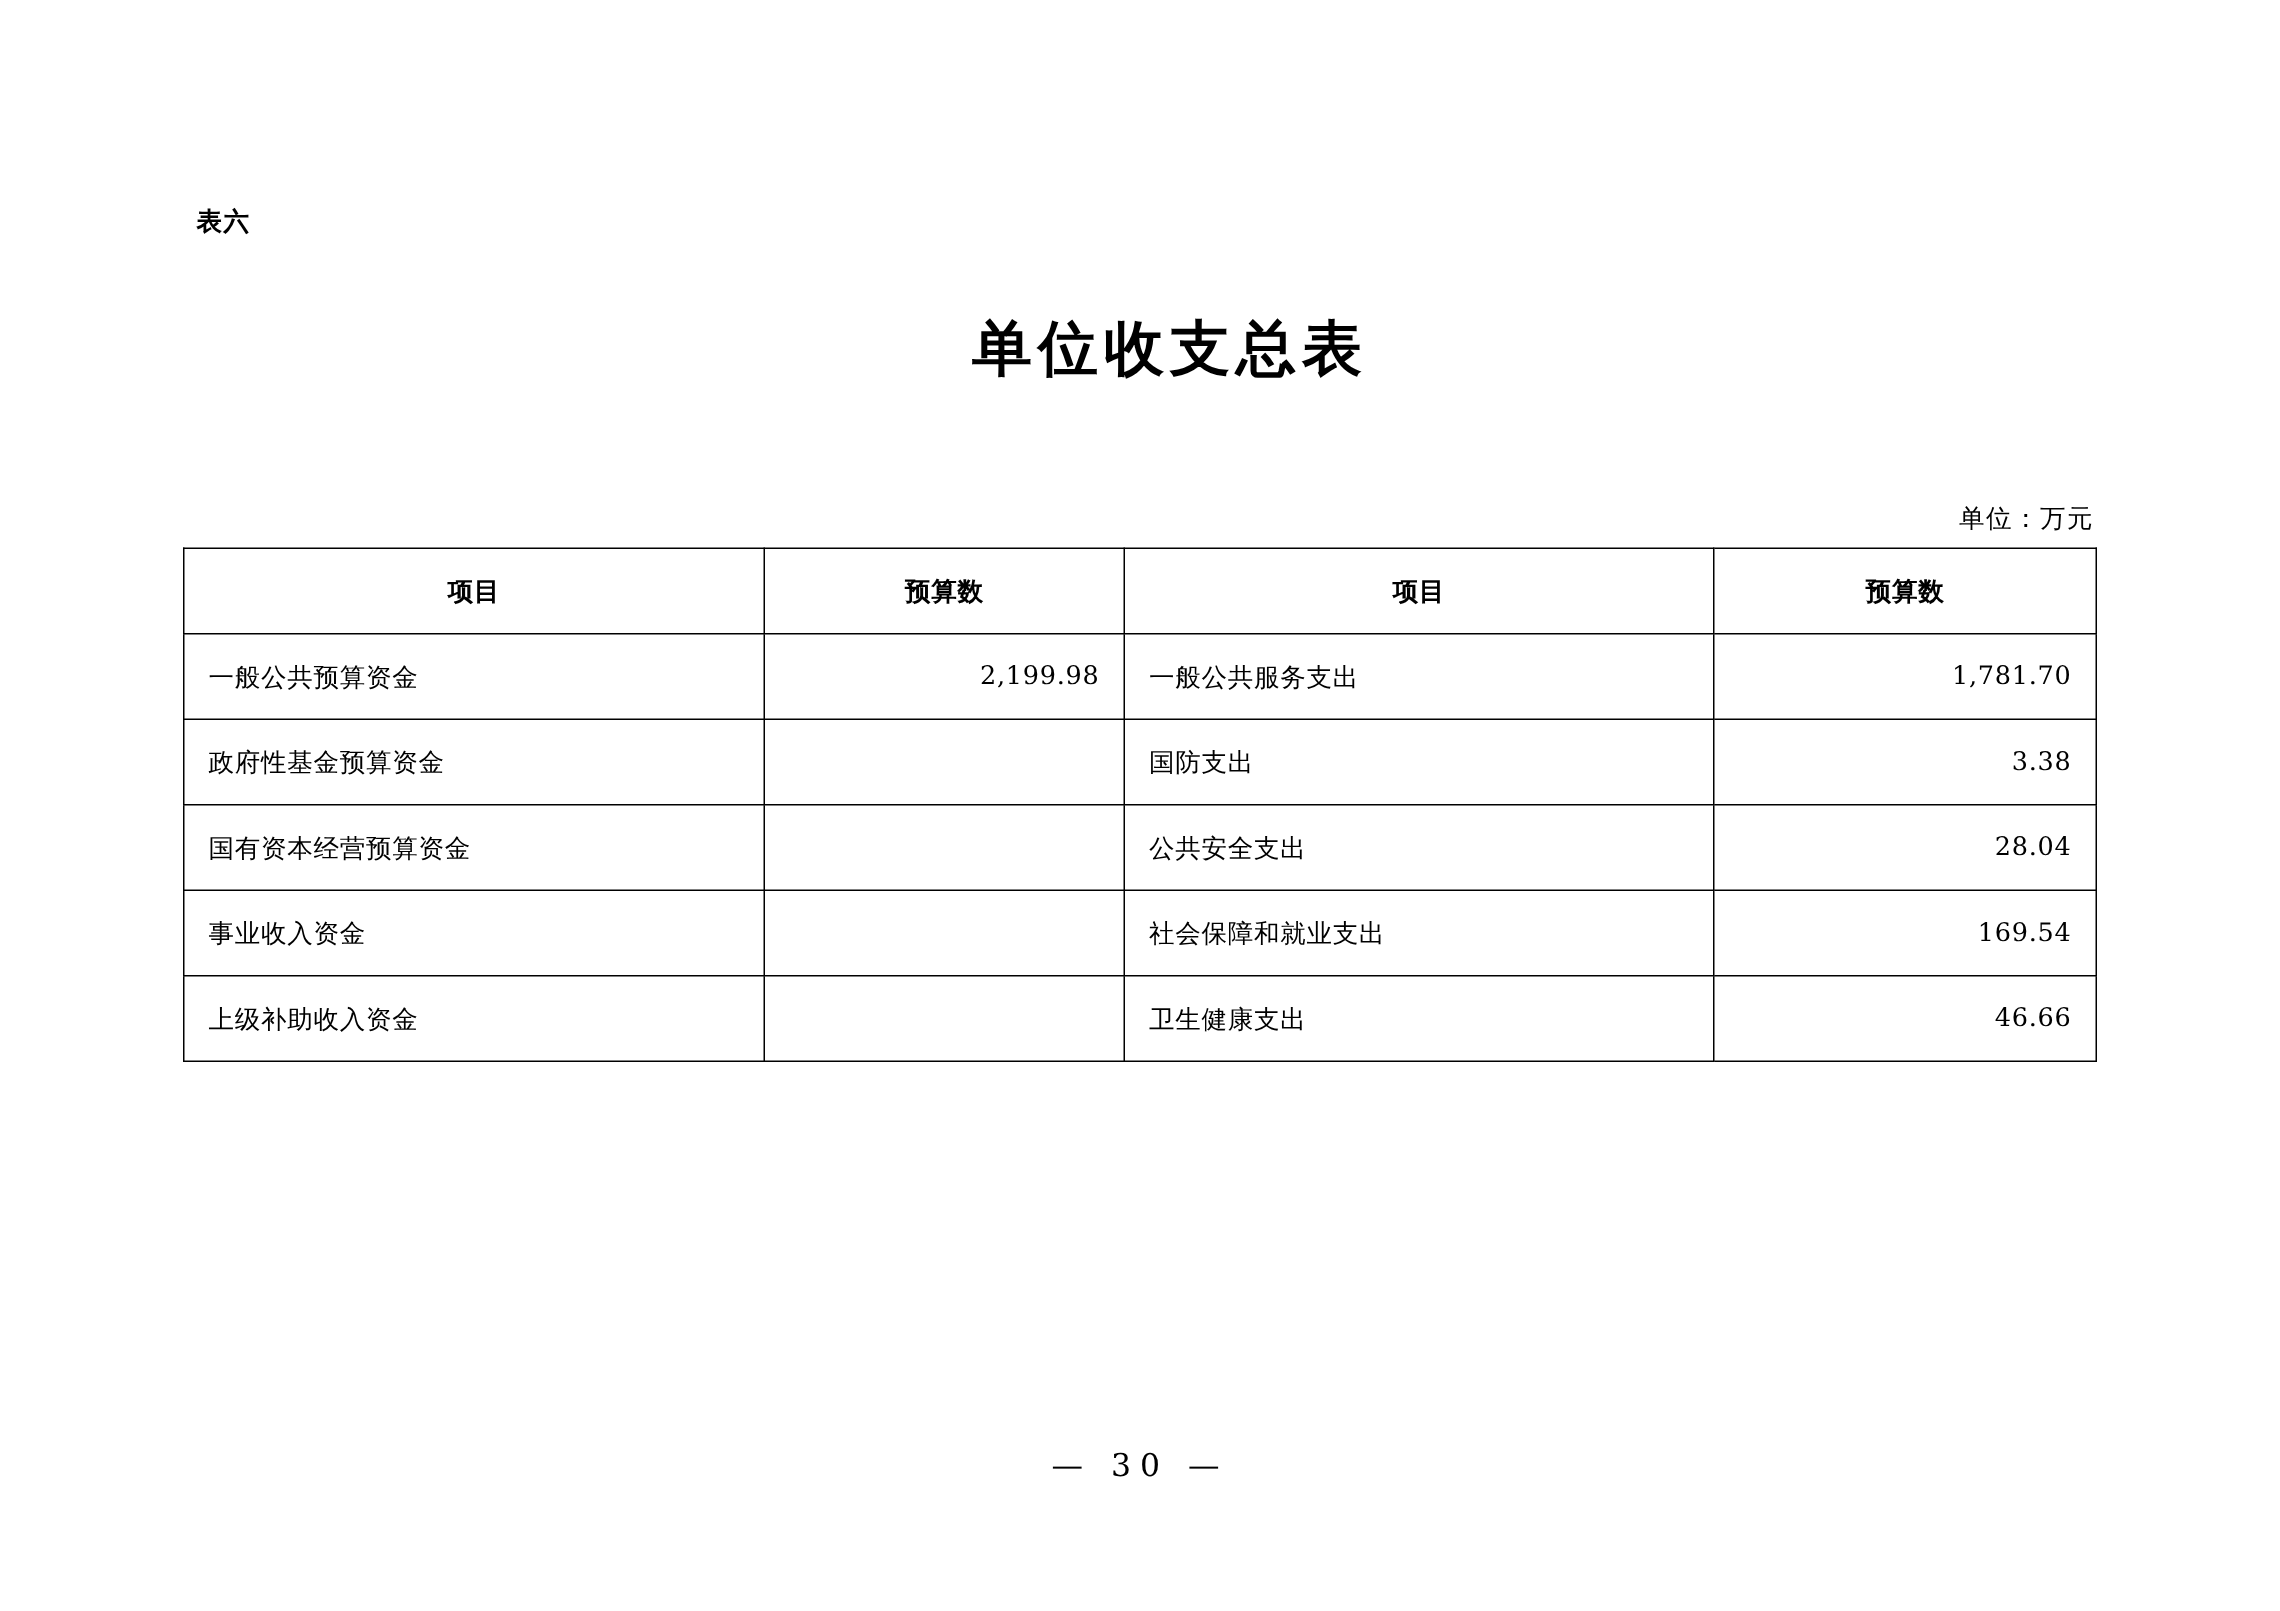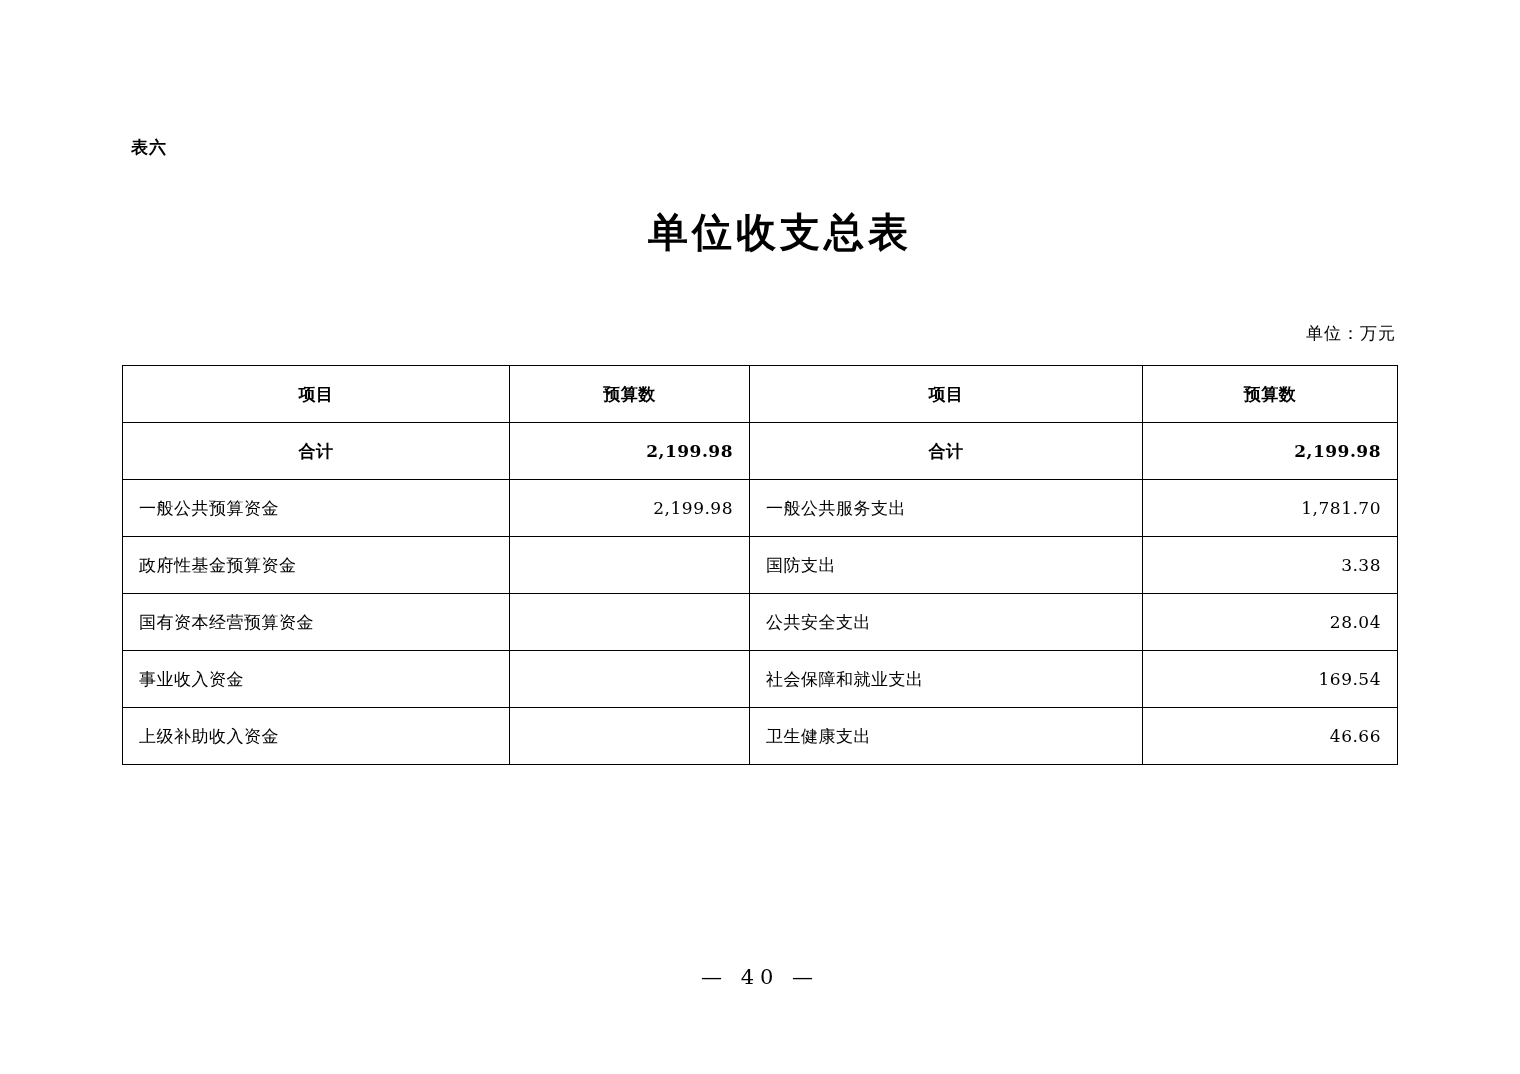--- a/index.html
+++ b/index.html
@@ -38,21 +38,21 @@
     text-align: center;
     font-size: 40px;
     font-weight: bold;
     letter-spacing: 4px;
     font-family: "DejaVu Serif", "Liberation Serif", serif;
     padding-left: 20px;
   }
   .unit-note {
     position: absolute;
     right: 124px;
-    top: 322px;
+    top: 334px;
     font-size: 17px;
     letter-spacing: 1px;
   }
   table.budget {
     position: absolute;
     left: 122px;
     top: 365px;
     width: 1275px;
     border-collapse: collapse;
     table-layout: fixed;
@@ -128,26 +128,20 @@
       <col class="col-d">
     </colgroup>
     <tbody>
       <tr>
         <td class="subhdr">项目</td>
         <td class="subhdr">预算数</td>
         <td class="subhdr">项目</td>
         <td class="subhdr">预算数</td>
       </tr>
       <tr>
-        <td class="total">合计</td>
-        <td class="total-num">2,199.98</td>
-        <td class="total">合计</td>
-        <td class="total-num">2,199.98</td>
-      </tr>
-      <tr>
         <td class="label-cell">一般公共预算资金</td>
         <td class="num">2,199.98</td>
         <td class="label-cell">一般公共服务支出</td>
         <td class="num">1,781.70</td>
       </tr>
       <tr>
         <td class="label-cell">政府性基金预算资金</td>
         <td class="num"></td>
         <td class="label-cell">国防支出</td>
         <td class="num">3.38</td>
@@ -166,15 +160,15 @@
       </tr>
       <tr>
         <td class="label-cell">上级补助收入资金</td>
         <td class="num"></td>
         <td class="label-cell">卫生健康支出</td>
         <td class="num">46.66</td>
       </tr>
     </tbody>
   </table>
 
-  <div class="page-number">— 40 —</div>
+  <div class="page-number">— 30 —</div>
 
 </div>
 
 </body></html>

